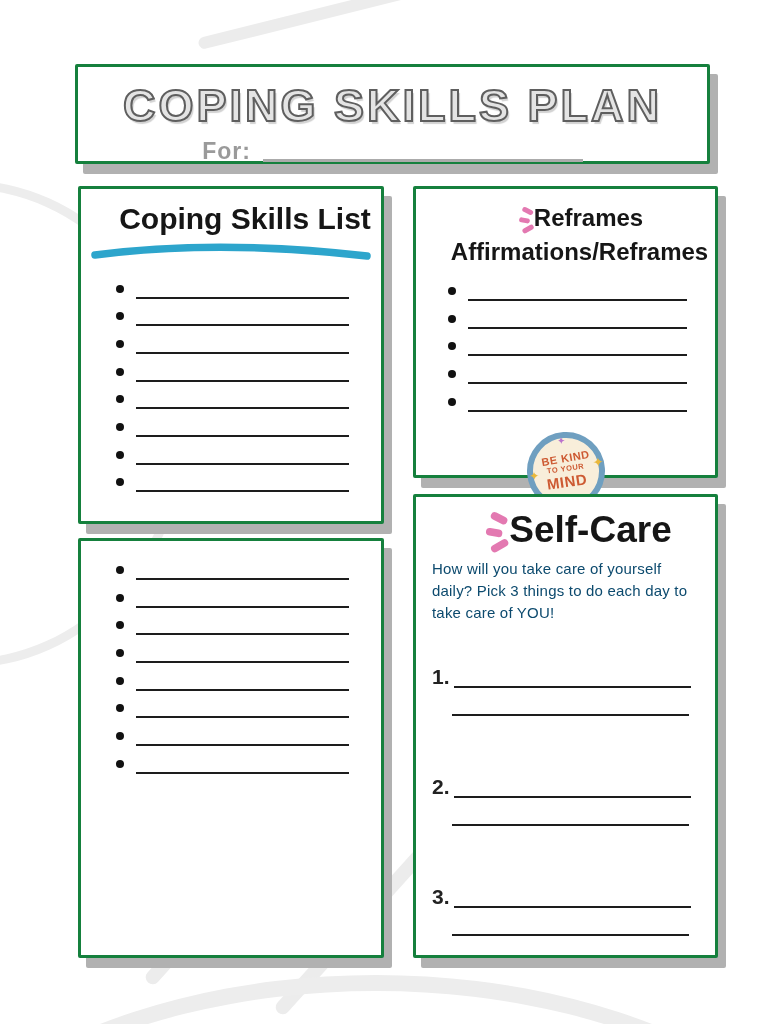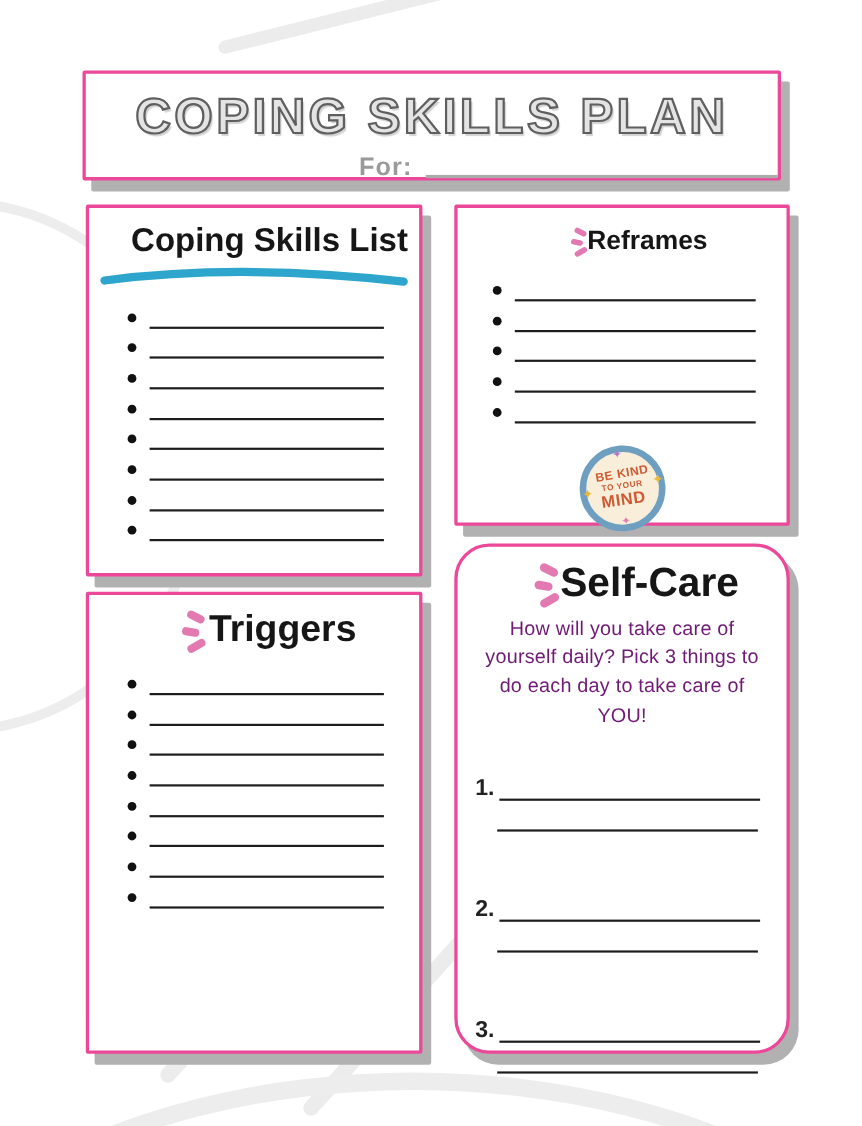--- a/index.html
+++ b/index.html
@@ -12,39 +12,39 @@
     color:#1c1c1c;
   }
   
   .swirl{position:absolute;border-radius:50%;border:10px solid #ededed;background:transparent;}
   .swirl-line{position:absolute;background:#ececec;border-radius:8px;}
 
   
   .card{
     position:absolute;
     background:#ffffff;
-    border:3px solid #ec4899;
+    border:3px solid #15803d;
     border-radius:2px;
     box-shadow:8px 10px 0 0 #b1b1b1;
   }
 
   
   .hdr-title{
     margin-top:13px;
     text-align:center;
     font-size:45px;
     font-weight:700;
     letter-spacing:3px;
     color:#e4e4e4;
     -webkit-text-stroke:2px #5f5f5f;
     text-shadow:2px 3px 1px #d2d2d2;
     white-space:nowrap;
   }
   .hdr-for-row{
-    display:flex;align-items:flex-end;justify-content:flex-end;
+    display:flex;align-items:flex-end;justify-content:center;
     margin-top:6px;
   }
   .hdr-for-label{
     font-size:23px;font-weight:700;color:#9a9a9a;letter-spacing:1px;
     margin-right:12px;
   }
   .hdr-for-line{
     width:320px;height:0;border-bottom:3px solid #ababab;margin-bottom:3px;
   }
 
@@ -57,21 +57,21 @@
   .marks .m1{width:16px;left:4px;top:3px;transform:rotate(27deg);}
   .marks .m2{width:15px;left:0px;top:16px;transform:rotate(10deg);}
   .marks .m3{width:17px;left:4px;top:28px;transform:rotate(-30deg);}
 
   
   .brow{position:relative;height:27.7px;}
   .brow .dot{position:absolute;left:35px;top:7px;width:8px;height:8px;border-radius:50%;background:#111;}
   .brow .bline{position:absolute;left:55px;right:32px;top:19px;border-top:2.5px solid #1d1d1d;}
 
   .desc{
-    text-align:center;font-size:18px;line-height:1.45;color:#701a75;
+    text-align:left;font-size:15px;line-height:1.45;color:#0c4a6e;
     letter-spacing:0.2px;
   }
 
   
   .scitem{position:relative;height:110px;}
   .scitem .num{position:absolute;left:16px;top:0;font-size:21px;font-weight:700;color:#222;}
   .scitem .l1{position:absolute;left:38px;right:24px;top:21px;border-top:2.5px solid #1d1d1d;}
   .scitem .l2{position:absolute;left:36px;right:26px;top:49px;border-top:2.5px solid #1d1d1d;}
 
   
@@ -149,20 +149,21 @@
         <div class="brow">
         <span class="dot"></span>
         <span class="bline"></span>
       </div>
       </div>
   </div>
 
   <div class="card" style="left:413px;top:186px;width:299px;height:286px;">
     <div class="h-black" style="font-size:24px;margin-top:12px;">
       <span class="marks" style="transform:scale(0.72);margin-right:-4px;"><span class="m1"></span><span class="m2"></span><span class="m3"></span></span><span>Reframes</span><br>
+      <span>Affirmations/Reframes</span>
     </div>
     <div style="margin-top:14px;">
         <div class="brow">
         <span class="dot" style="left:32px;"></span>
         <span class="bline" style="left:52px;right:28px;"></span>
       </div>
         <div class="brow">
         <span class="dot" style="left:32px;"></span>
         <span class="bline" style="left:52px;right:28px;"></span>
       </div>
@@ -184,23 +185,20 @@
       <span class="b2">TO YOUR</span>
       <span class="b3">MIND</span>
       <span class="star s-top">✦</span>
       <span class="star s-left">✦</span>
       <span class="star s-right">✦</span>
       <span class="star s-bottom">✦</span>
     </div>
   </div>
 
   <div class="card" style="left:78px;top:538px;width:300px;height:414px;">
-    <div class="h-black" style="font-size:34px;margin-top:12px;">
-      <span class="marks" style="transform:scale(1.05);margin-right:2px;"><span class="m1"></span><span class="m2"></span><span class="m3"></span></span><span>Triggers</span>
-    </div>
     <div style="margin-top:18px;">
         <div class="brow">
         <span class="dot"></span>
         <span class="bline"></span>
       </div>
         <div class="brow">
         <span class="dot"></span>
         <span class="bline"></span>
       </div>
         <div class="brow">
@@ -223,21 +221,21 @@
         <span class="dot"></span>
         <span class="bline"></span>
       </div>
         <div class="brow">
         <span class="dot"></span>
         <span class="bline"></span>
       </div>
       </div>
   </div>
 
-  <div class="card" style="left:413px;top:494px;width:299px;height:458px;border-radius:32px;">
+  <div class="card" style="left:413px;top:494px;width:299px;height:458px;">
     <div class="h-black" style="font-size:37px;margin-top:12px;">
       <span class="marks" style="transform:scale(1.1);margin-right:0px;"><span class="m1"></span><span class="m2"></span><span class="m3"></span></span><span>Self-Care</span>
     </div>
     <div class="desc" style="margin:7px 16px 0;">How will you take care of yourself daily? Pick 3 things to do each day to take care of YOU!</div>
     <div style="margin-top:42px;">
         <div class="scitem">
         <span class="num">1.</span>
         <span class="l1"></span>
         <span class="l2"></span>
       </div>

